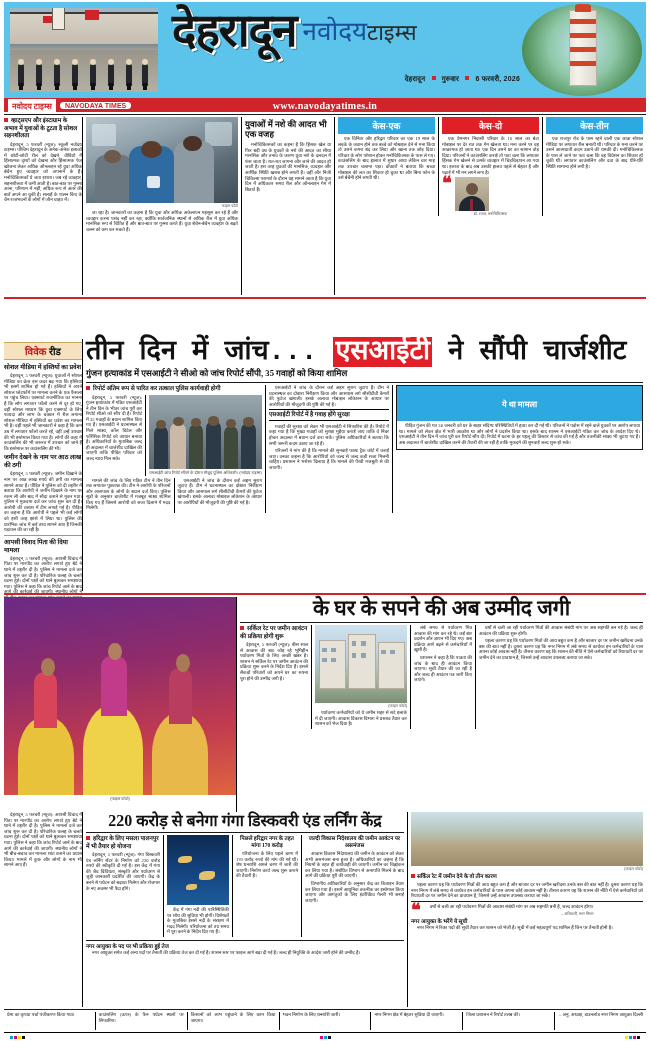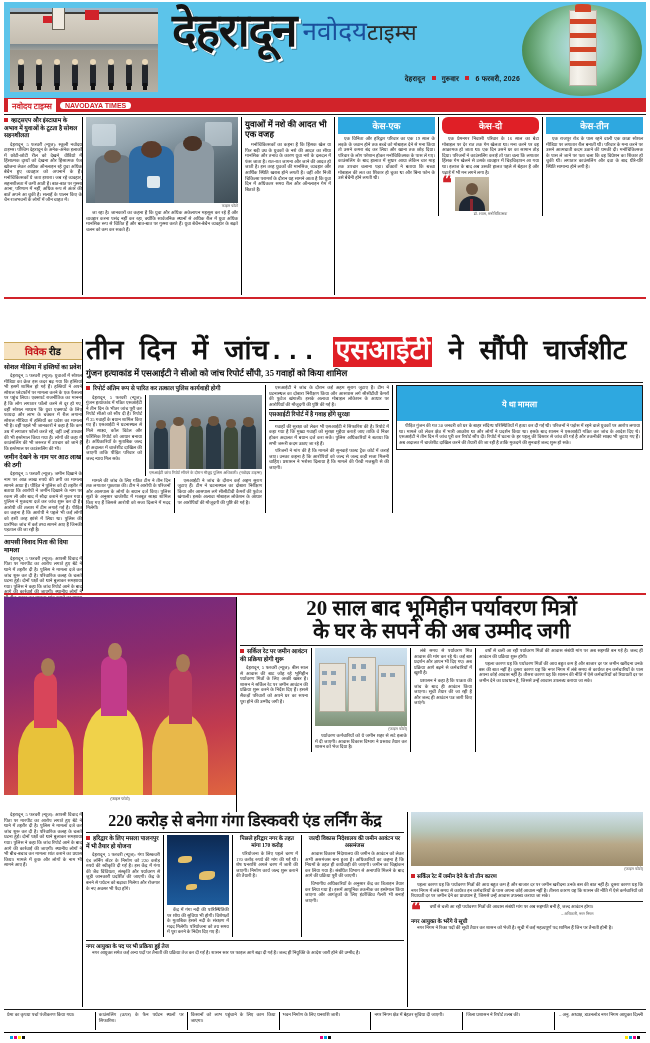--- a/index.html
+++ b/index.html
@@ -71,21 +71,21 @@
   .rail .hd{font-family:"Liberation Serif",serif;font-weight:bold;font-size:6.4px;line-height:8px;color:#111;margin:2px 0;}
   .rail-band{background:#f6e2bf;border-top:1px solid #c9a85c;border-bottom:1px solid #c9a85c;text-align:center;
      font-family:"Liberation Serif",serif;font-weight:bold;font-size:10px;color:#111;padding:1px 0;margin:3px 0;}
   .rail-band .r{color:#c4161c;}
 
   
   .case-wrap{display:flex;gap:3px;}
   .case{flex:1;}
   .case .cap-b{text-align:center;font-family:"Liberation Serif",serif;font-weight:bold;font-size:9px;color:#fff;padding:2px 0;}
   .case .blue{background:#2ea8e0;}
-  .case .red{background:#e01f26;border-radius:6px;}
+  .case .red{background:#e01f26;}
 
   .photo{background:#cfd6da;position:relative;overflow:hidden;}
 
   
   .ph-train{background:linear-gradient(160deg,#b9c6cc 0%,#93a4ae 30%,#5d6e78 65%,#3f4d56 100%);}
   .ph-train .win{position:absolute;background:rgba(230,240,245,.5);border-radius:2px;}
   .ph-train .p1{position:absolute;left:28%;bottom:0;width:30%;height:66%;background:#2f6ba3;border-radius:12px 12px 0 0;}
   .ph-train .p1h{position:absolute;left:36%;bottom:52%;width:14%;height:20%;background:#5a3b2b;border-radius:50%;}
   .ph-train .p2{position:absolute;left:58%;bottom:0;width:26%;height:72%;background:#8d9aa3;border-radius:12px 12px 0 0;}
   .ph-train .p2h{position:absolute;left:64%;bottom:60%;width:12%;height:18%;background:#4a3326;border-radius:50%;}
@@ -211,20 +211,21 @@
           <div class="band b2"></div>
         <div class="band b3"></div>
           <div class="band b4"></div>
       </div>
     </div>
   </div>
 
   <div class="mh-strip">
     <span class="lf">नवोदय टाइम्स</span>
     <span class="lf2">NAVODAYA TIMES</span>
+    <span class="url">www.navodayatimes.in</span>
   </div>
 
   <div class="rule-thin"></div>
 
   <div class="flexrow" style="height:178px;">
 
     <div class="rail">
       <div class="bullet-head">
         <span class="bl"></span><span>व्हाट्सएप और इंस्टाग्राम के अभाव में युवाओं के टूटता है सोशल सहनशीलता</span>
       </div>
@@ -418,21 +419,20 @@
         <div style="position:absolute;left:74%;bottom:62%;width:6%;height:9%;background:#a87a56;border-radius:50%"></div>
       </div>
       <div class="caption">
         <span>(फाइल फोटो)</span>
       </div>
     </div>
 
     <div class="vline"></div>
 
     <div style="flex:1;" class="pad3">
-      <div class="mid-head l">20 साल बाद भूमिहीन पर्यावरण मित्रों</div>
       <div class="mid-head l">के घर के सपने की अब उम्मीद जगी</div>
       <div class="rule-thin"></div>
 
       <div class="flexrow" style="margin-top:2px;">
         <div style="flex:0 0 68px;">
           <div class="bullet-head">
             <span class="bl"></span><span>सर्किल रेट पर जमीन आवंटन की प्रक्रिया होगी शुरू</span>
           </div>
           <div class="col-text" style="margin-top:2px">
               <p>देहरादून, 5 फरवरी (न्यूज): बीस साल से आवास की बाट जोह रहे भूमिहीन पर्यावरण मित्रों के लिए अच्छी खबर है। शासन ने सर्किल रेट पर जमीन आवंटन की प्रक्रिया शुरू करने के निर्देश दिए हैं। इससे सैकड़ों परिवारों को अपने घर का सपना पूरा होने की उम्मीद जगी है।</p>

